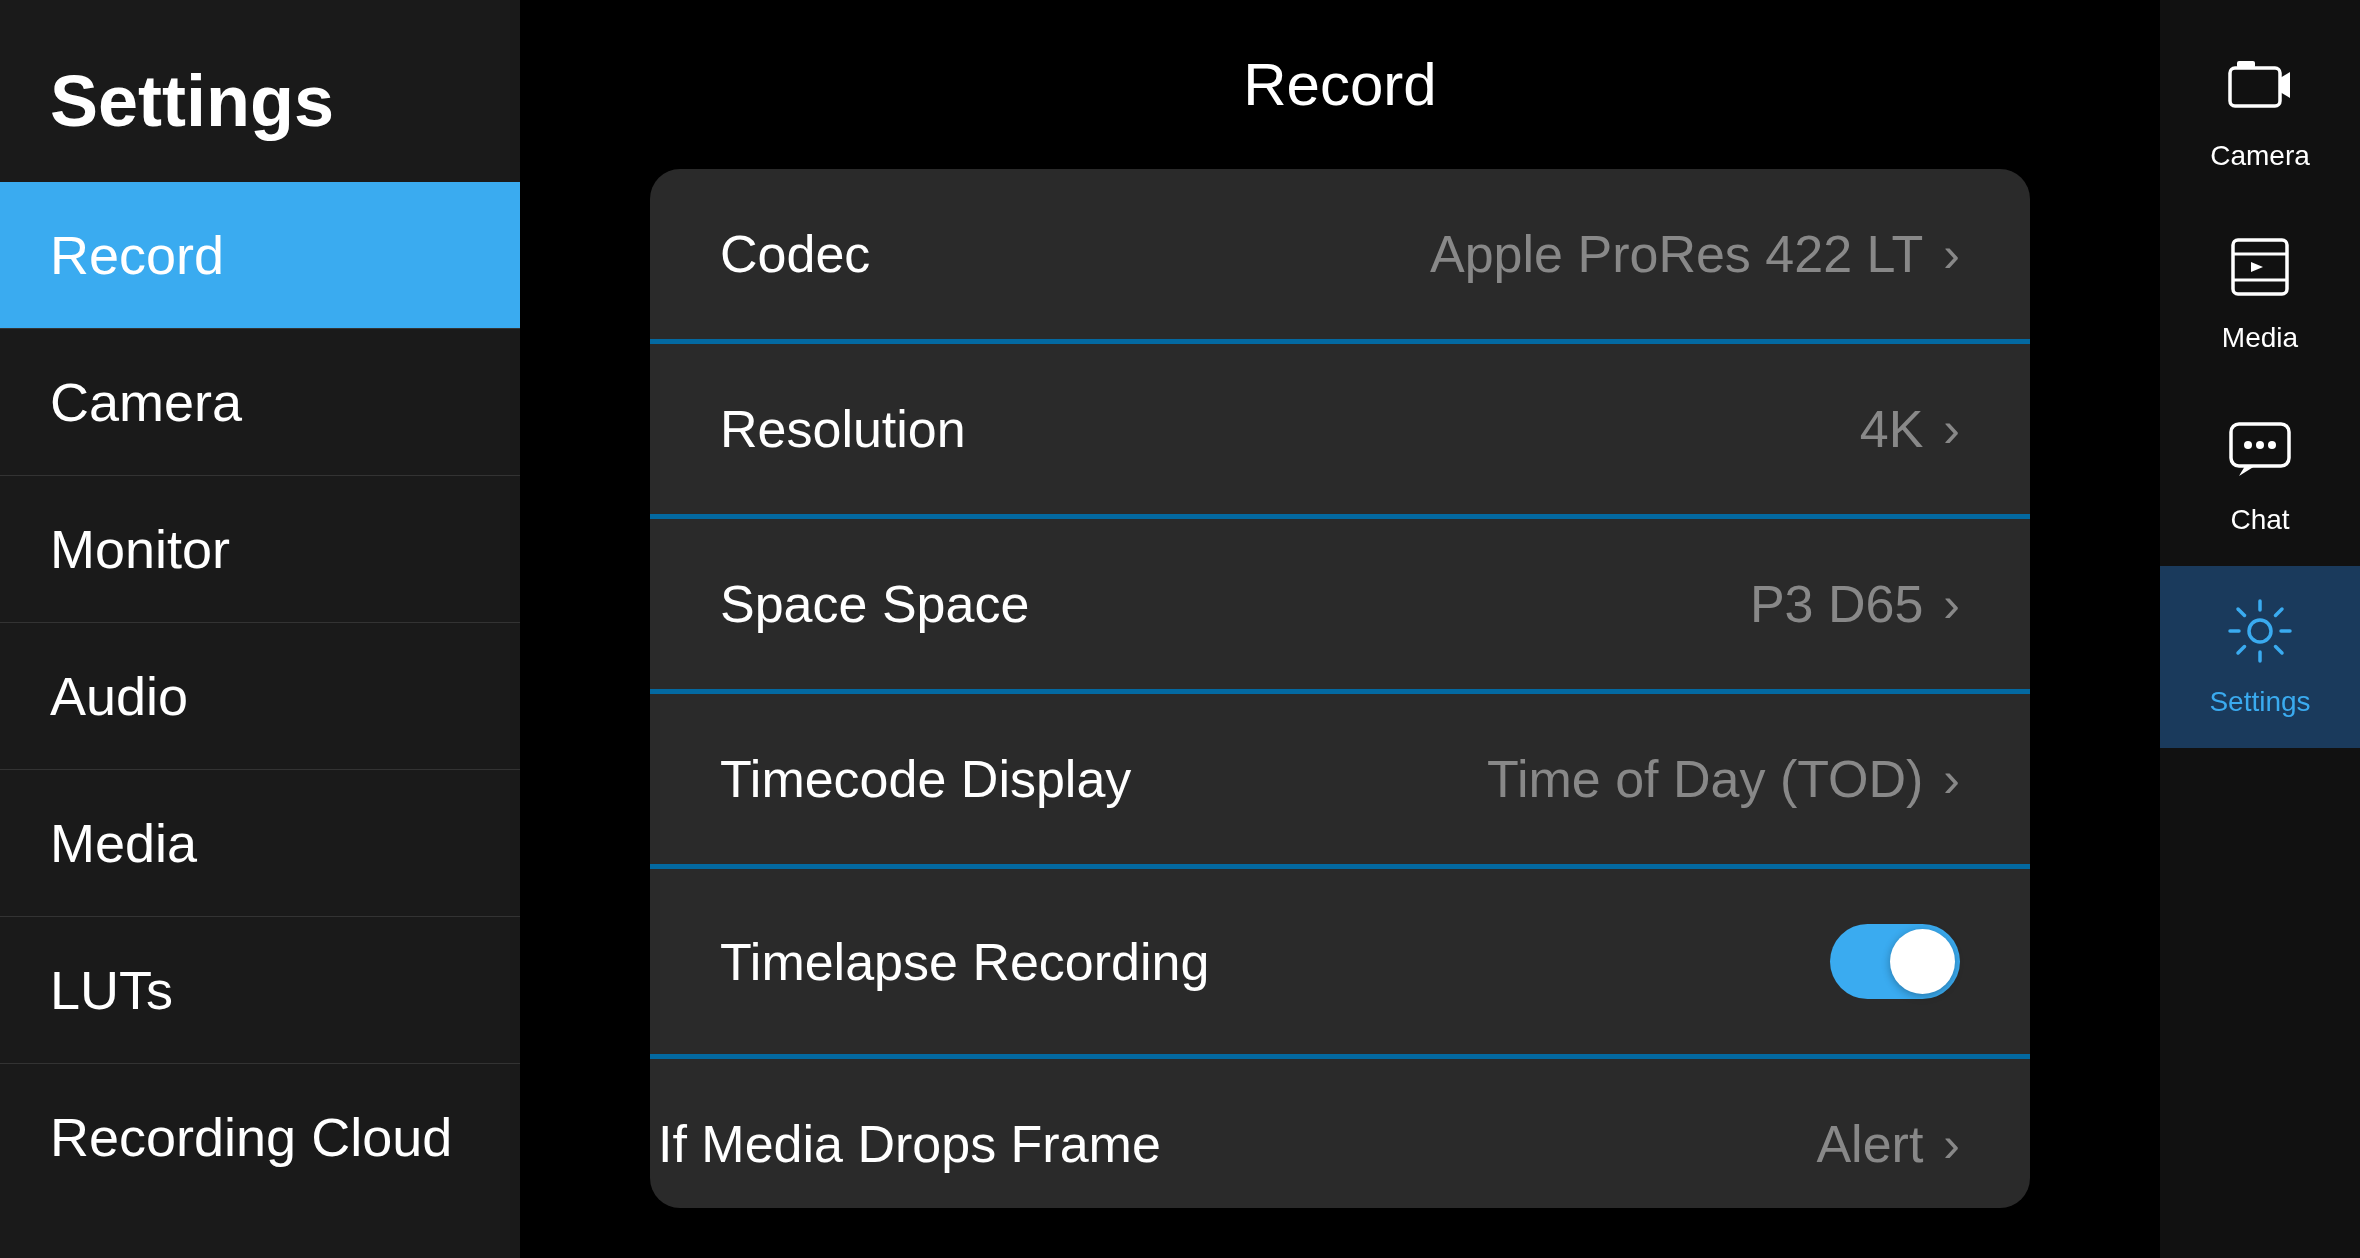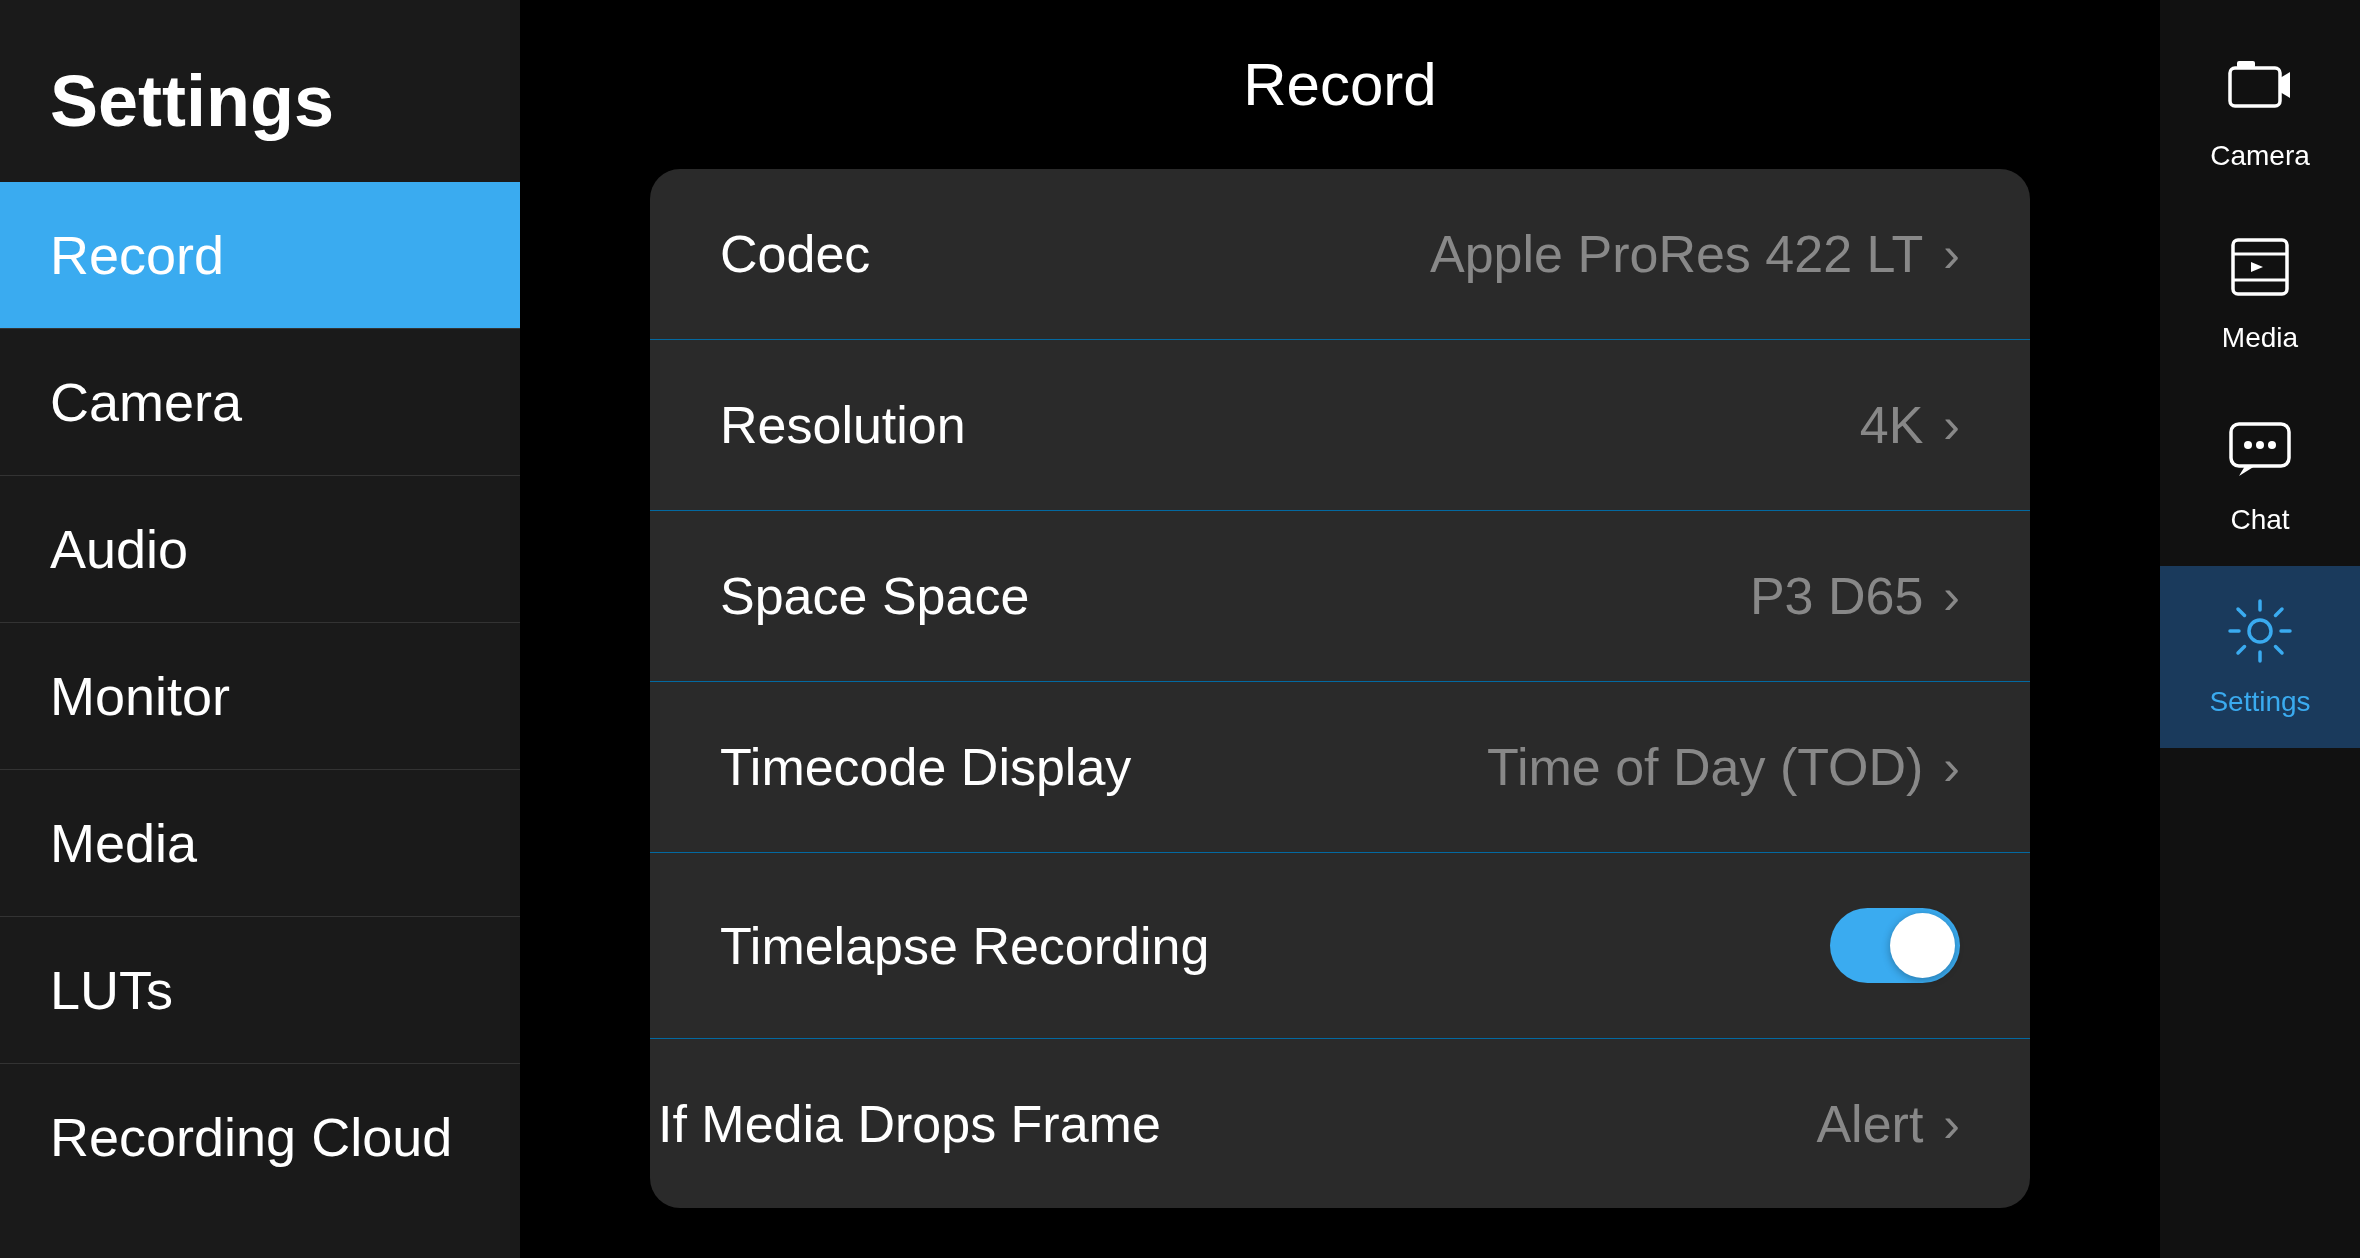--- a/index.html
+++ b/index.html
@@ -73,21 +73,21 @@
       width: 100%;
       max-width: 1380px;
       overflow: hidden;
     }
 
     .settings-row {
       display: flex;
       align-items: center;
       justify-content: space-between;
       padding: 55px 70px;
-      border-bottom: 1px solid #0369a1;
+      border-bottom: 5px solid #0369a1;
       cursor: pointer;
     }
 
     .settings-row:last-child {
       border-bottom: none;
       padding-left: 8px;
     }
 
     .settings-row-label {
       font-size: 52px;
@@ -192,24 +192,24 @@
 <div class="sidebar">
   <div class="sidebar-title">Settings</div>
 
   <div class="sidebar-item active">
     <span>Record</span>
   </div>
   <div class="sidebar-item">
     <span>Camera</span>
   </div>
   <div class="sidebar-item">
+    <span>Monitor</span>
+  </div>
+  <div class="sidebar-item">
     <span>Audio</span>
-  </div>
-  <div class="sidebar-item">
-    <span>Monitor</span>
   </div>
   <div class="sidebar-item">
     <span>Media</span>
   </div>
   <div class="sidebar-item">
     <span>LUTs</span>
   </div>
   <div class="sidebar-item" style="border-bottom:none;">
     <span>Recording Cloud</span>
   </div>

